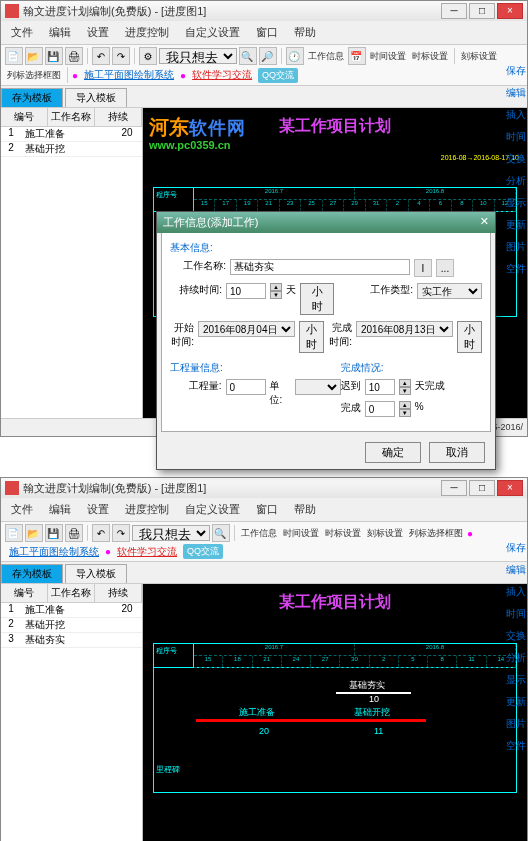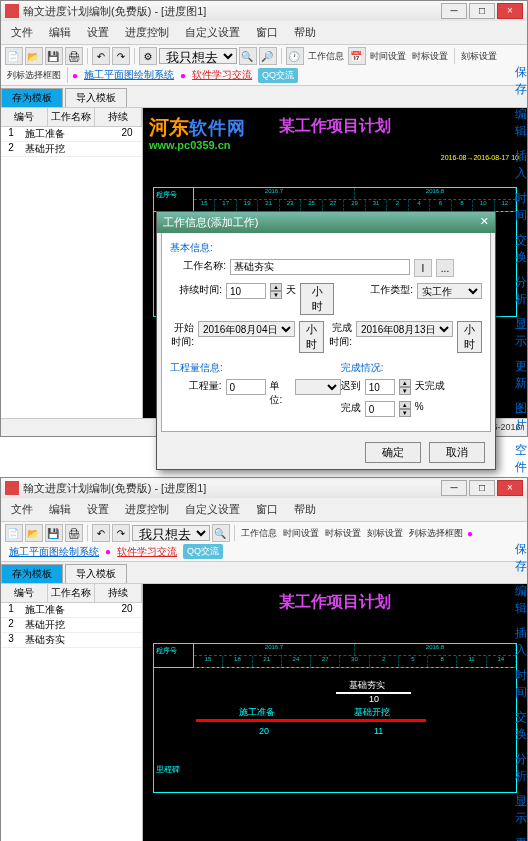--- a/index.html
+++ b/index.html
@@ -47,21 +47,21 @@
 .gantt-area { margin: 50px 10px 10px 10px; border: 1px solid #0ff; height: 130px; position: relative; }
 .gantt-scale { height: 24px; border-bottom: 1px solid #0ff; display: flex; font-size: 7px; color: #0ff; }
 .gantt-scale-left { width: 40px; border-right: 1px solid #0ff; }
 .gantt-scale-right { flex: 1; position: relative; }
 .scale-row { display: flex; height: 12px; border-bottom: 1px dashed #066; }
 .scale-cell { flex: 1; border-right: 1px dashed #044; text-align: center; font-size: 6px; color: #0cc; }
 .gantt-bar { position: absolute; height: 3px; background: #f00; }
 .gantt-label { position: absolute; color: #0ff; font-size: 9px; }
 .gantt-value { position: absolute; color: #0ff; font-size: 9px; }
 .side-btns { position: absolute; right: 0; top: 60px; width: 22px; display: flex; flex-direction: column; gap: 2px; }
-.side-btn { font-size: 12px; color: #06c; padding: 3px 0; text-align: right; cursor: pointer; }
+.side-btn { font-size: 10px; color: #06c; padding: 3px 0; text-align: center; cursor: pointer; }
 .statusbar { background: #f0f0f0; border-top: 1px solid #ccc; font-size: 9px; padding: 2px 4px; text-align: right; color: #333; }
 .dialog { position: absolute; left: 155px; top: 210px; width: 340px; background: #f0f0f0; border: 1px solid #555; box-shadow: 3px 3px 8px rgba(0,0,0,0.5); z-index: 10; }
 .dlg-title { background: linear-gradient(#7ba, #486); color: #fff; font-size: 11px; padding: 3px 6px; display: flex; justify-content: space-between; }
 .dlg-tabs { display: flex; font-size: 10px; border-bottom: 1px solid #aaa; margin: 4px 4px 0 4px; }
 .dlg-tab { padding: 2px 8px; border: 1px solid #aaa; border-bottom: none; margin-right: 2px; background: #e8e8e8; }
 .dlg-tab.active { background: #fff; }
 .dlg-body { background: #fff; margin: 0 4px 4px 4px; padding: 8px; font-size: 10px; border: 1px solid #aaa; border-top: none; }
 .field-row { display: flex; align-items: flex-start; margin-bottom: 6px; gap: 4px; }
 .field-label { width: 56px; text-align: right; }
 .field-input { border: 1px solid #aaa; padding: 1px 3px; height: 16px; font-size: 10px; }

